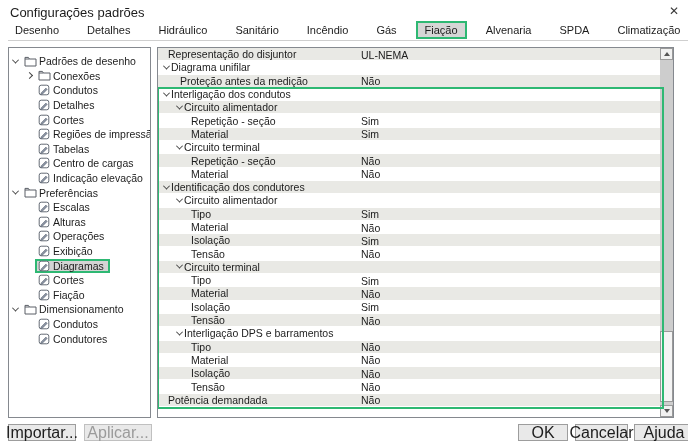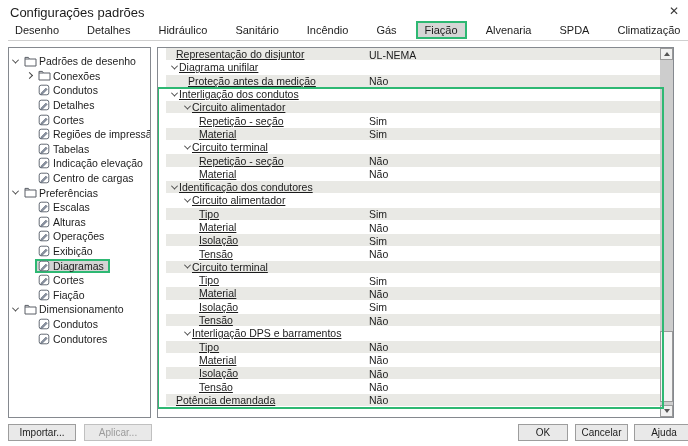--- a/index.html
+++ b/index.html
@@ -25,42 +25,42 @@
   .ti .exp{width:12px;display:inline-flex;justify-content:center;flex:0 0 12px;}
   .ti.lv1{padding-left:14px;}
   .ti .ticon{width:15px;flex:0 0 15px;display:inline-flex;align-items:center;}
   .ti-content{display:inline-flex;align-items:center;height:14px;padding:0 4px 0 1px;border:2px solid transparent;}
   .ti.selected .ti-content{background:var(--sel);border-color:var(--green);}
   .chev{display:inline-block;width:5px;height:5px;border-right:1px solid #444;border-bottom:1px solid #444;}
   .chev.down{transform:rotate(45deg) translate(-1px,-1px);}
   .chev.right{transform:rotate(-45deg);}
   
   .grid{position:absolute;left:157px;top:47px;width:517px;height:371px;border:1px solid var(--bd);background:#fff;overflow:hidden;font-size:10.5px;}
-  .rows{position:absolute;left:8px;top:0;right:13px;text-decoration:underline;}
+  .rows{position:absolute;left:0;top:0;right:13px;}
   .row{height:var(--rh);display:flex;align-items:center;position:relative;border-bottom:1px solid #fff;}
   .row.odd{background:var(--stripe);}
   .row .gchev{display:inline-flex;width:10px;justify-content:center;flex:0 0 10px;}
   .row .lbl{white-space:nowrap;}
   .row .val{position:absolute;left:203px;top:0;height:var(--rh);display:flex;align-items:center;white-space:nowrap;}
   .row.group.ind0{padding-left:3px;}
   .row.group.ind1{padding-left:16px;}
   .row.prop.ind0{padding-left:10px;}
   .row.prop.ind1{padding-left:22px;}
   .row.prop.ind2{padding-left:33px;}
   .annot-grid{position:absolute;left:-1px;top:39px;width:507px;height:322px;border:2px solid var(--green);pointer-events:none;z-index:5;}
   
   .sb{position:absolute;right:0;top:0;width:13px;height:100%;background:#cdcdcd;}
   .sb-btn{position:absolute;left:0;width:13px;height:12px;background:#f1f1f1;border:1px solid #9a9a9a;display:flex;align-items:center;justify-content:center;}
   .sb-btn.up{top:0;}
   .sb-btn.dn{bottom:0;}
   .tri-up{width:0;height:0;border-left:3px solid transparent;border-right:3px solid transparent;border-bottom:4px solid #555;}
   .tri-dn{width:0;height:0;border-left:3px solid transparent;border-right:3px solid transparent;border-top:4px solid #555;}
   .sb-thumb{position:absolute;left:0;top:283px;width:13px;height:71px;background:#f4f4f4;border:1px solid #9a9a9a;}
   
-  .btn{position:absolute;top:424px;height:17px;font-size:10px;background:#e9e9e9;border:1px solid #9d9d9d;display:flex;align-items:center;justify-content:center;cursor:default;}
+  .btn{position:absolute;top:424px;height:17px;font-size:16px;background:#e9e9e9;border:1px solid #9d9d9d;display:flex;align-items:center;justify-content:center;cursor:default;}
   .btn.importar{left:8px;width:68px;}
   .btn.aplicar{left:84px;width:68px;color:#9b9b9b;border-color:#c0c0c0;}
   .btn.ok{left:518px;width:50px;}
   .btn.cancelar{left:575px;width:53px;}
   .btn.ajuda{left:634px;width:60px;}
   svg{display:block;}
 </style>
 </head>
 <body>
 
@@ -179,34 +179,34 @@
     <div class="ti lv1">
     <span class="exp"></span>
     <span class="ti-content">
       <span class="ticon">
 
         <svg class="ic-page" width="12" height="12" viewBox="0 0 12 12">
           <rect x="1.2" y="1.2" width="9.6" height="9.6" rx="2" fill="#ffffff" stroke="#646b75" stroke-width="1"></rect>
           <path d="M3.1 8.9 L7.9 4.1 l1.3 1.3 -4.8 4.8 -1.8.5z" fill="#8a93a3" stroke="#555d68" stroke-width="0.5"></path>
         </svg>
       </span>
+      <span class="tlabel">Centro de cargas</span>
+    </span>
+  </div>
+    <div class="ti lv1">
+    <span class="exp"></span>
+    <span class="ti-content">
+      <span class="ticon">
+
+        <svg class="ic-page" width="12" height="12" viewBox="0 0 12 12">
+          <rect x="1.2" y="1.2" width="9.6" height="9.6" rx="2" fill="#ffffff" stroke="#646b75" stroke-width="1"></rect>
+          <path d="M3.1 8.9 L7.9 4.1 l1.3 1.3 -4.8 4.8 -1.8.5z" fill="#8a93a3" stroke="#555d68" stroke-width="0.5"></path>
+        </svg>
+      </span>
       <span class="tlabel">Indicação elevação</span>
-    </span>
-  </div>
-    <div class="ti lv1">
-    <span class="exp"></span>
-    <span class="ti-content">
-      <span class="ticon">
-
-        <svg class="ic-page" width="12" height="12" viewBox="0 0 12 12">
-          <rect x="1.2" y="1.2" width="9.6" height="9.6" rx="2" fill="#ffffff" stroke="#646b75" stroke-width="1"></rect>
-          <path d="M3.1 8.9 L7.9 4.1 l1.3 1.3 -4.8 4.8 -1.8.5z" fill="#8a93a3" stroke="#555d68" stroke-width="0.5"></path>
-        </svg>
-      </span>
-      <span class="tlabel">Centro de cargas</span>
     </span>
   </div>
     <div class="ti lv0">
     <span class="exp">
         <span class="chev down"></span>
       </span>
     <span class="ti-content">
       <span class="ticon">
         <svg class="ic-folder" width="13" height="11" viewBox="0 0 13 11">
           <path d="M1 3 V1.4 h3.4 l1 1.6 H12 V10 H1 Z" fill="#ffffff" stroke="#5a5f66" stroke-width="1"></path>

